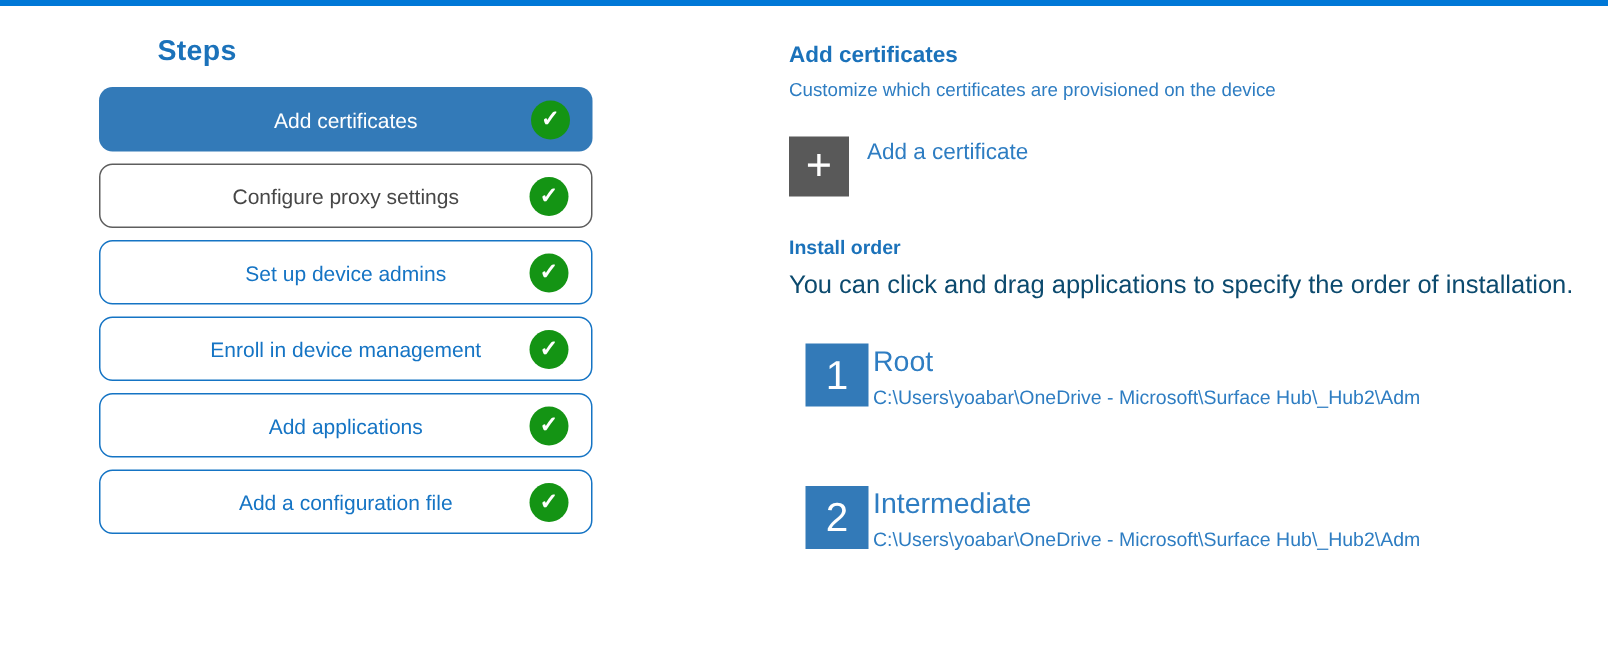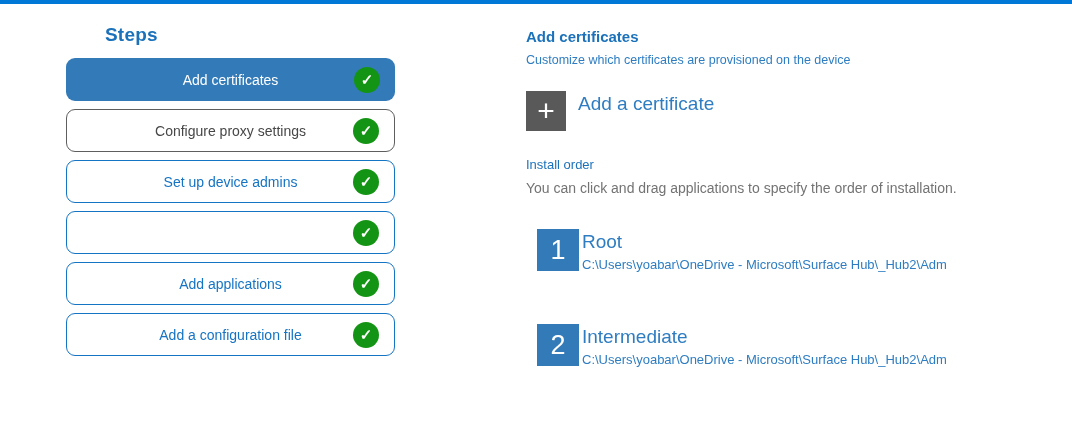--- a/index.html
+++ b/index.html
@@ -57,29 +57,29 @@
   .plus-square {
     position: absolute; left: 0; top: 0;
     width: 40px; height: 40px;
     background: #595959; color: #ffffff;
     display: flex; align-items: center; justify-content: center;
     font-size: 30px; font-weight: 300; line-height: 1;
     cursor: pointer;
   }
   .add-cert-label {
     position: absolute; left: 52px; top: 2px;
-    font-size: 19px; color: #2e7dc2; white-space: nowrap;
+    font-size: 15px; color: #2e7dc2; white-space: nowrap;
   }
   .install-title {
     position: absolute; left: 526px; top: 157px;
-    font-size: 13px; font-weight: normal; color: #1b72ba;
+    font-size: 13px; font-weight: bold; color: #1b72ba;
   }
   .install-desc {
     position: absolute; left: 526px; top: 180px;
-    font-size: 14px; color: #737373; white-space: nowrap;
+    font-size: 17px; color: #0c4a6e; white-space: nowrap;
   }
   .install-item { position: absolute; left: 537px; width: 520px; height: 42px; }
   .install-item.item-1 { top: 229px; }
   .install-item.item-2 { top: 324px; }
   .order-square {
     position: absolute; left: 0; top: 0;
     width: 42px; height: 42px;
     background: #337ab8; color: #ffffff;
     display: flex; align-items: center; justify-content: center;
     font-size: 27px; line-height: 1;
@@ -103,20 +103,21 @@
   </div>
   <div class="step muted">
     <span>Configure proxy settings</span>
     <span class="check">✓</span>
   </div>
   <div class="step normal">
     <span>Set up device admins</span>
     <span class="check">✓</span>
   </div>
   <div class="step normal">
+    <span>Enroll in device management</span>
     <span class="check">✓</span>
   </div>
   <div class="step normal">
     <span>Add applications</span>
     <span class="check">✓</span>
   </div>
   <div class="step normal">
     <span>Add a configuration file</span>
     <span class="check">✓</span>
   </div>

